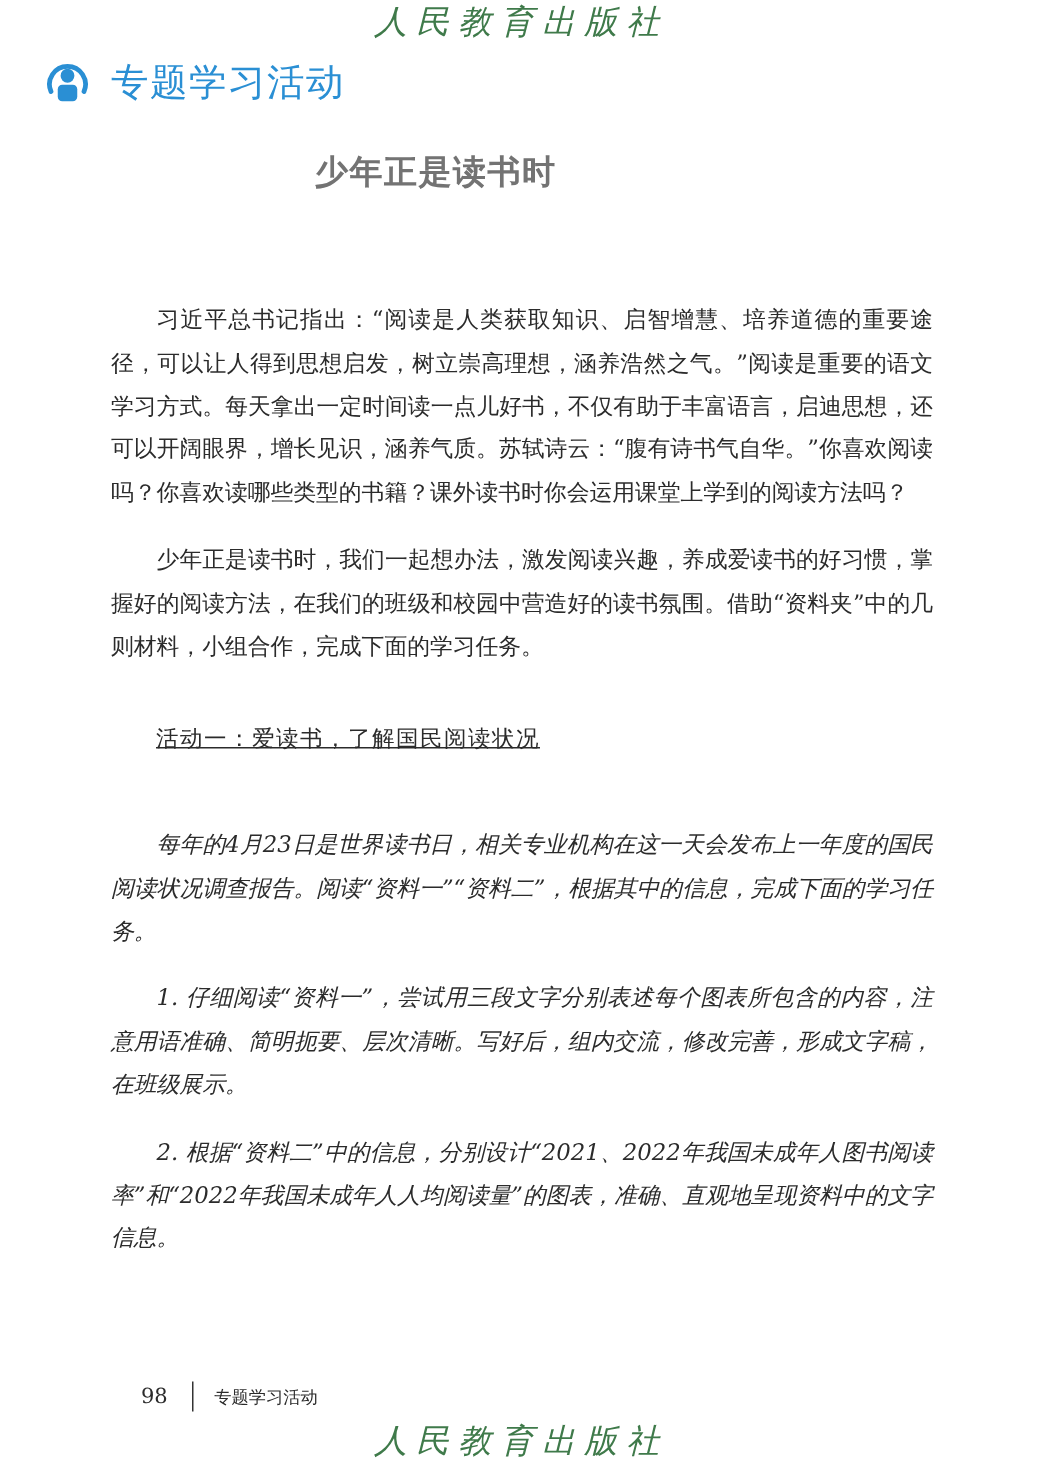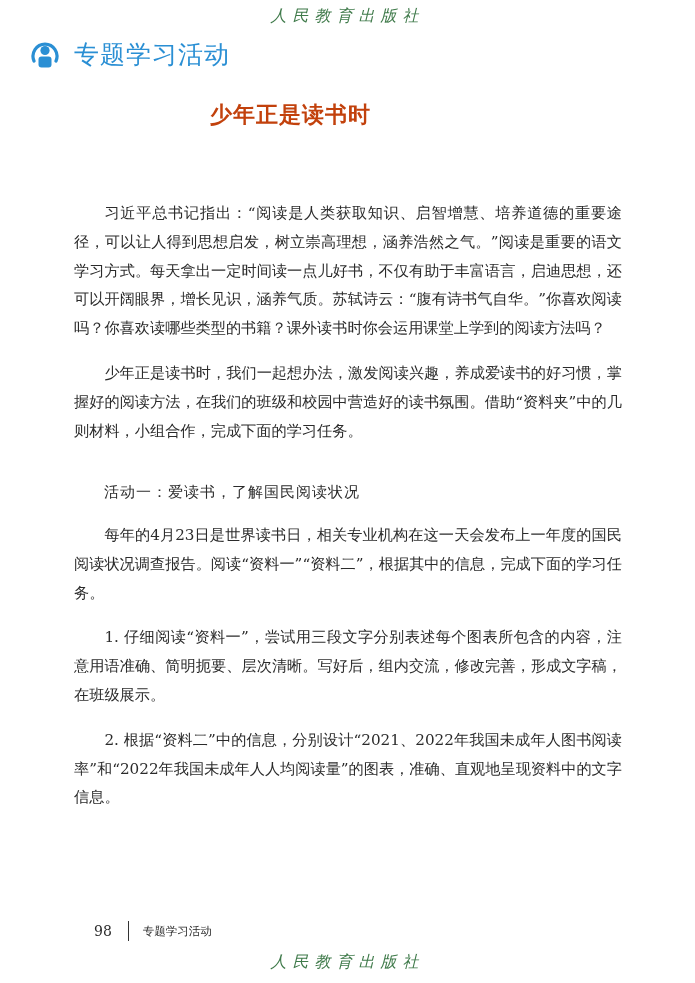--- a/index.html
+++ b/index.html
@@ -16,21 +16,21 @@
       color: #2b2b2b;
     }
     .publisher {
       position: absolute;
       left: 0;
       width: 695px;
       text-align: center;
       font-family: "DejaVu Serif", serif;
       font-style: italic;
       color: #3f7a4a;
-      font-size: 16px;
+      font-size: 22px;
       letter-spacing: 6px;
       line-height: 28px;
     }
     .publisher.top { top: 2px; }
     .publisher.bottom { top: 948px; }
 
     .section-header {
       position: absolute;
       left: 30px;
       top: 36px;
@@ -51,40 +51,40 @@
     }
 
     .page-title {
       position: absolute;
       top: 100px;
       left: 0;
       width: 581px;
       text-align: center;
       font-size: 22px;
       font-weight: bold;
-      color: #c2410c;
+      color: #737373;
       letter-spacing: 1px;
     }
 
     .body-text {
       position: absolute;
       left: 58px;
       width: 580px;
       font-size: 15.2px;
       line-height: 28.8px;
       text-align: justify;
       color: #2b2b2b;
     }
     .body-text p {
       margin: 16px;
       text-indent: 2em;
     }
     .block-intro { top: 183px; }
-    .block-activity { top: 462px; }
-    .block-tasks { top: 505px; }
+    .block-activity { top: 462px; text-decoration: underline; }
+    .block-tasks { top: 533px; font-style: italic; }
 
     .activity-heading {
       font-size: 15px;
       letter-spacing: 1px;
       text-indent: 2em;
       margin: 0;
       color: #2b2b2b;
     }
 
     .footer {

